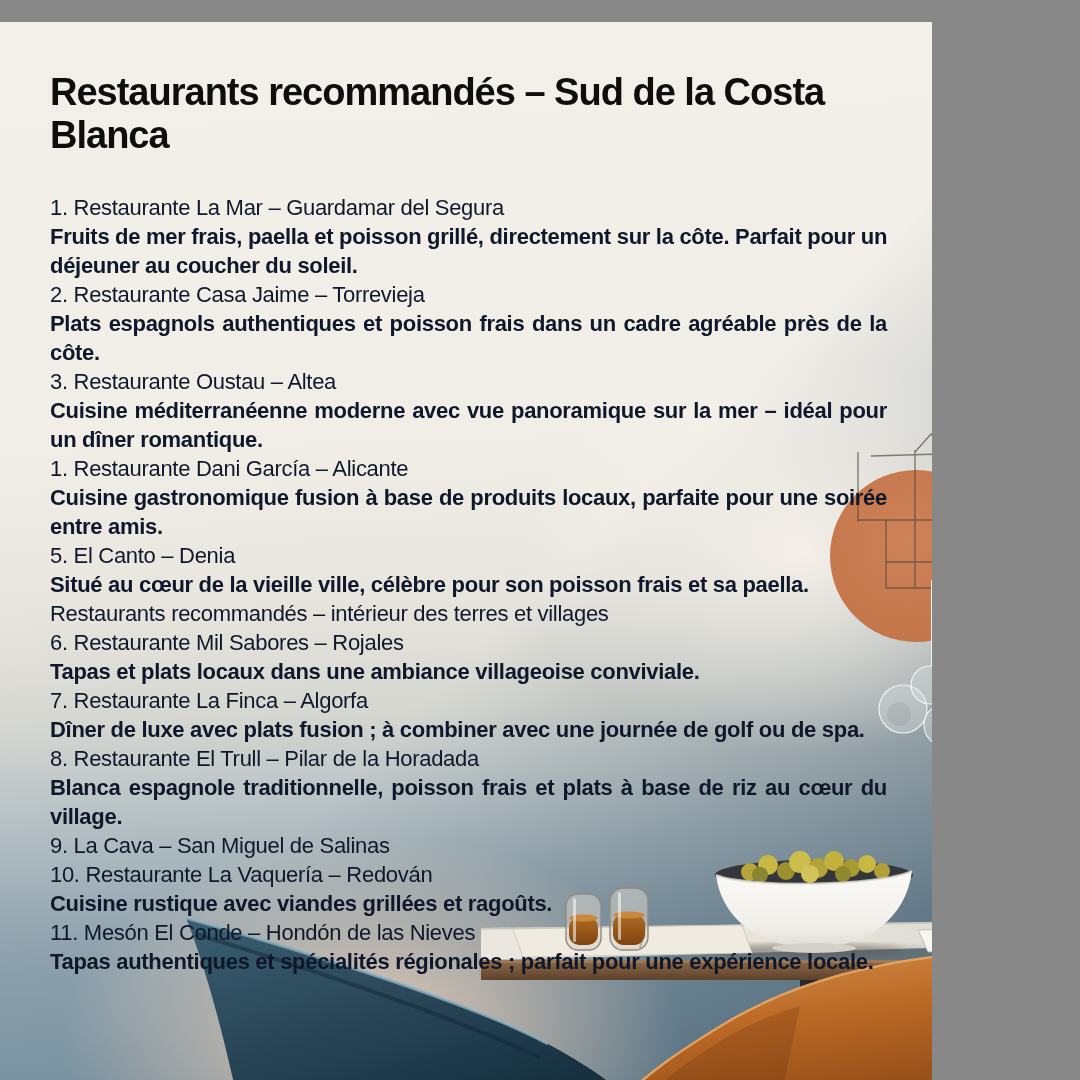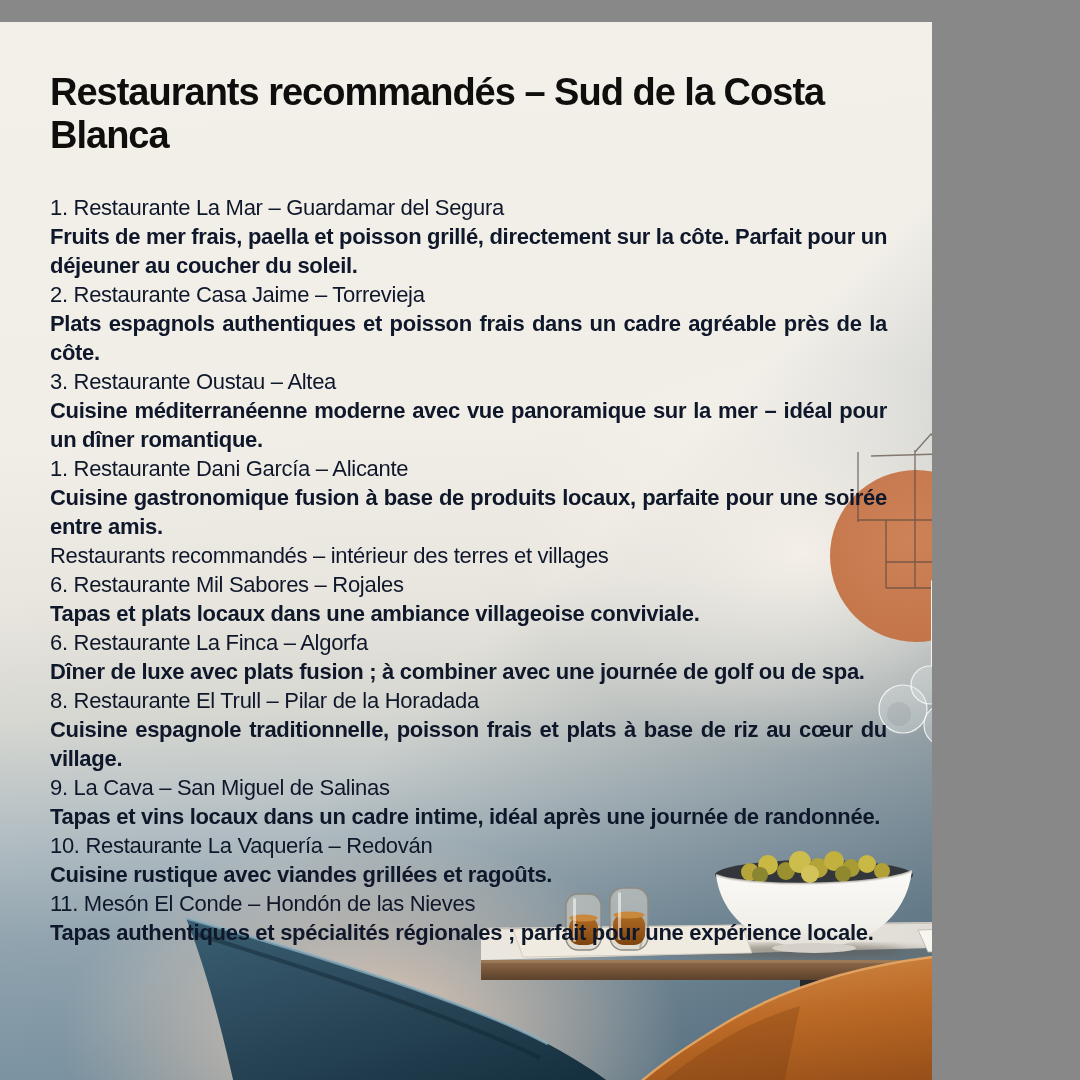--- a/index.html
+++ b/index.html
@@ -232,41 +232,44 @@
   <article class="entry">
     <div class="entry-title">3. Restaurante Oustau – Altea</div>
     <p class="entry-desc">Cuisine méditerranéenne moderne avec vue panoramique sur la mer – idéal pour un dîner romantique.</p>
   </article>
 
   <article class="entry">
     <div class="entry-title">1. Restaurante Dani García – Alicante</div>
     <p class="entry-desc">Cuisine gastronomique fusion à base de produits locaux, parfaite pour une soirée entre amis.</p>
   </article>
 
+  <article class="entry">
+    <div class="entry-title">5. El Canto – Denia</div>
+    <p class="entry-desc">Situé au cœur de la vieille ville, célèbre pour son poisson frais et sa paella.</p>
+  </article>
 
   <h2 class="subheader">Restaurants recommandés – intérieur des terres et villages</h2>
 
   <article class="entry">
     <div class="entry-title">6. Restaurante Mil Sabores – Rojales</div>
     <p class="entry-desc">Tapas et plats locaux dans une ambiance villageoise conviviale.</p>
   </article>
 
   <article class="entry">
-    <div class="entry-title">6. Restaurante La Finca – Algorfa</div>
+    <div class="entry-title">7. Restaurante La Finca – Algorfa</div>
     <p class="entry-desc">Dîner de luxe avec plats fusion ; à combiner avec une journée de golf ou de spa.</p>
   </article>
 
   <article class="entry">
     <div class="entry-title">8. Restaurante El Trull – Pilar de la Horadada</div>
-    <p class="entry-desc">Cuisine espagnole traditionnelle, poisson frais et plats à base de riz au cœur du village.</p>
+    <p class="entry-desc">Blanca espagnole traditionnelle, poisson frais et plats à base de riz au cœur du village.</p>
   </article>
 
   <article class="entry">
     <div class="entry-title">9. La Cava – San Miguel de Salinas</div>
-    <p class="entry-desc">Tapas et vins locaux dans un cadre intime, idéal après une journée de randonnée.</p>
   </article>
 
   <article class="entry">
     <div class="entry-title">10. Restaurante La Vaquería – Redován</div>
     <p class="entry-desc">Cuisine rustique avec viandes grillées et ragoûts.</p>
   </article>
 
   <article class="entry">
     <div class="entry-title">11. Mesón El Conde – Hondón de las Nieves</div>
     <p class="entry-desc">Tapas authentiques et spécialités régionales ; parfait pour une expérience locale.</p>

